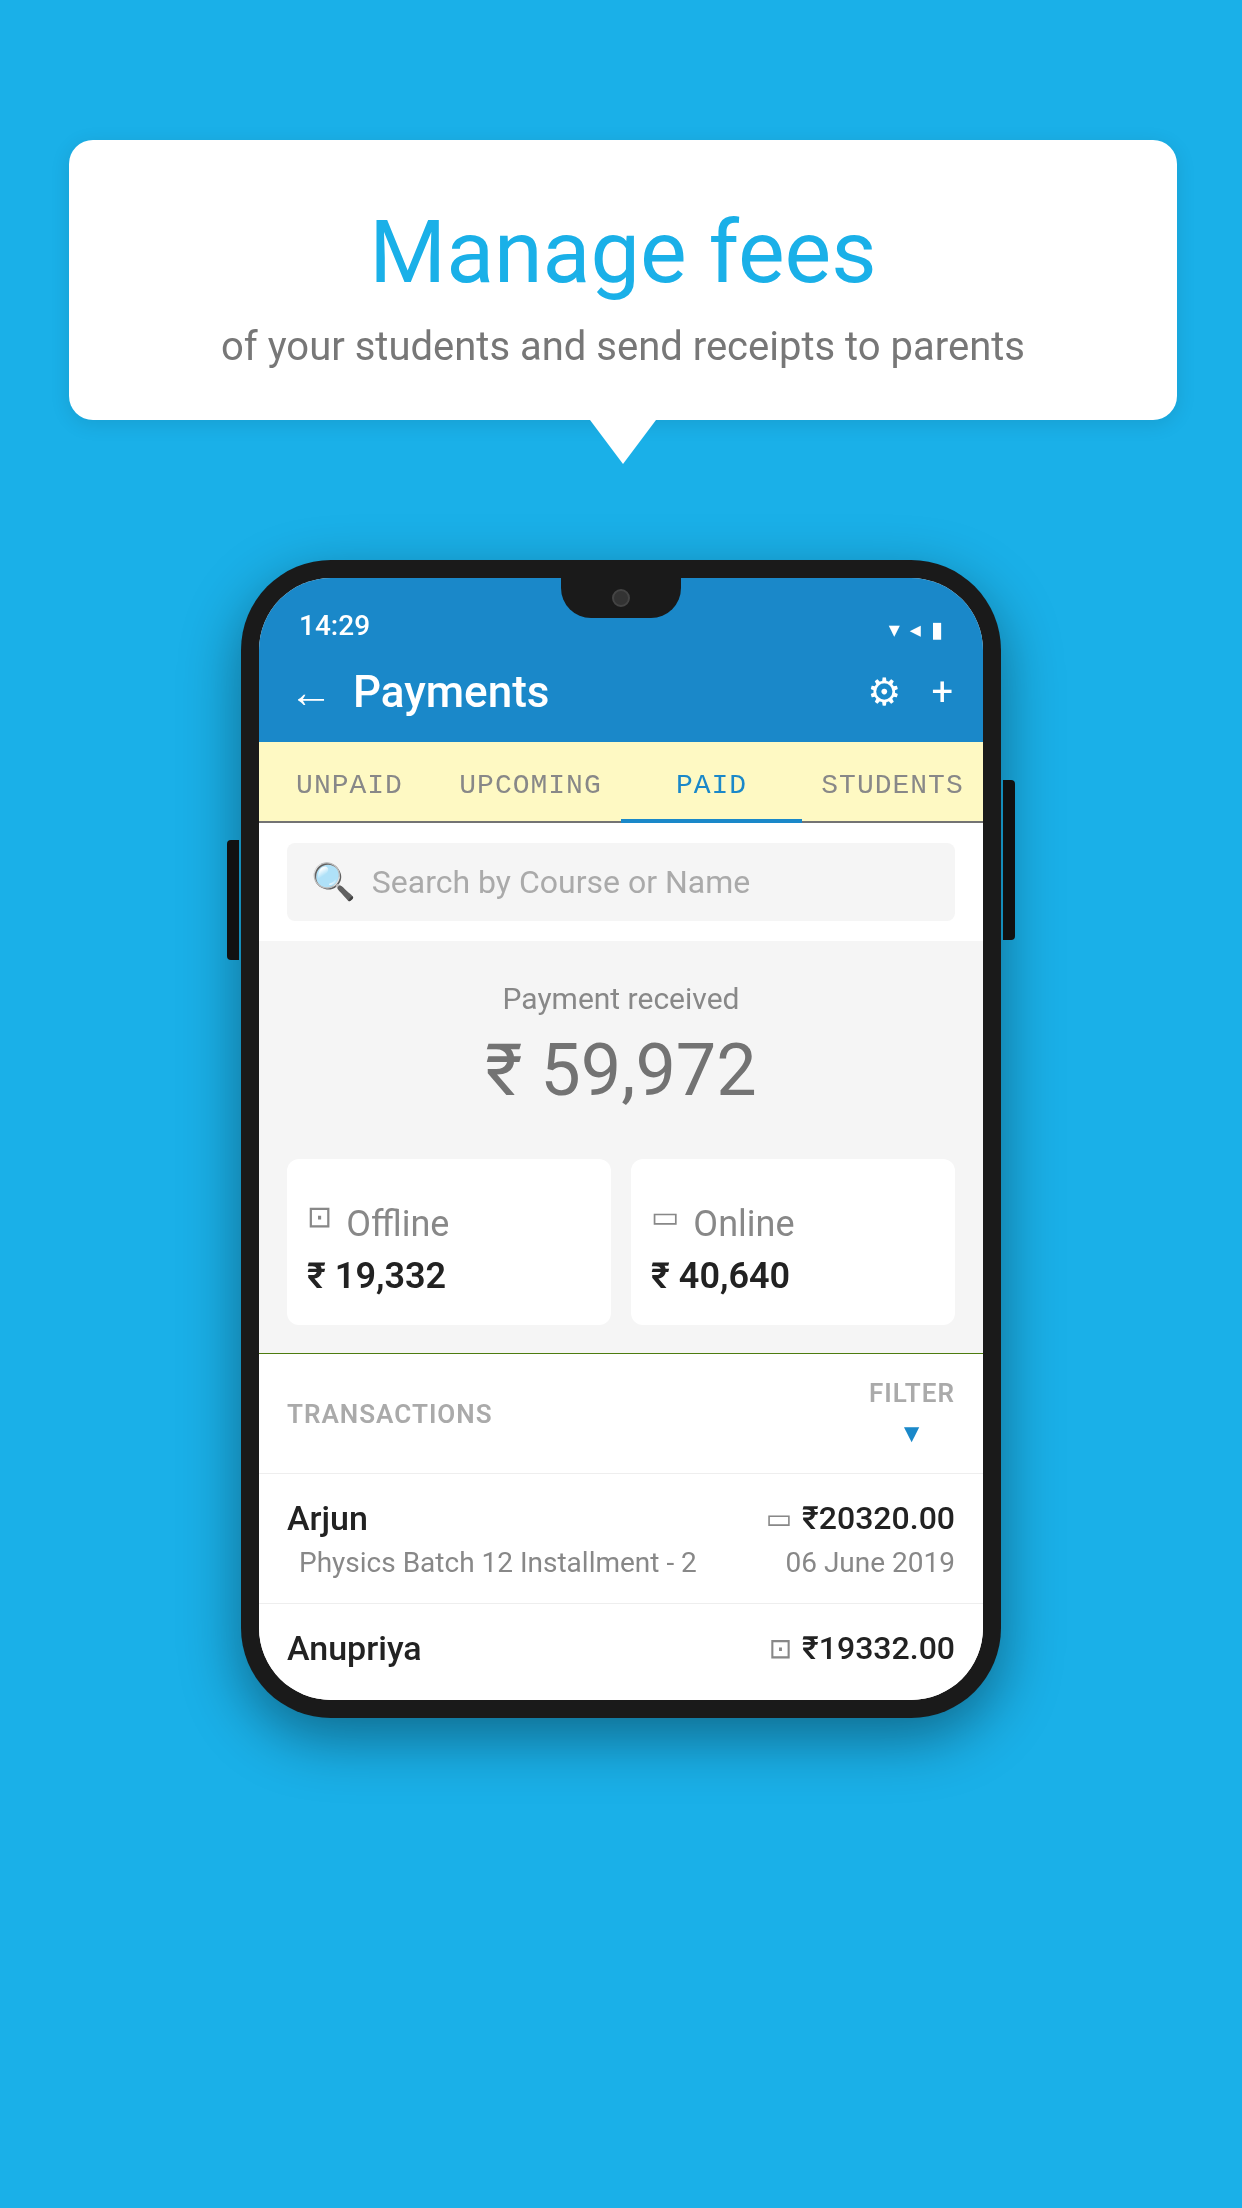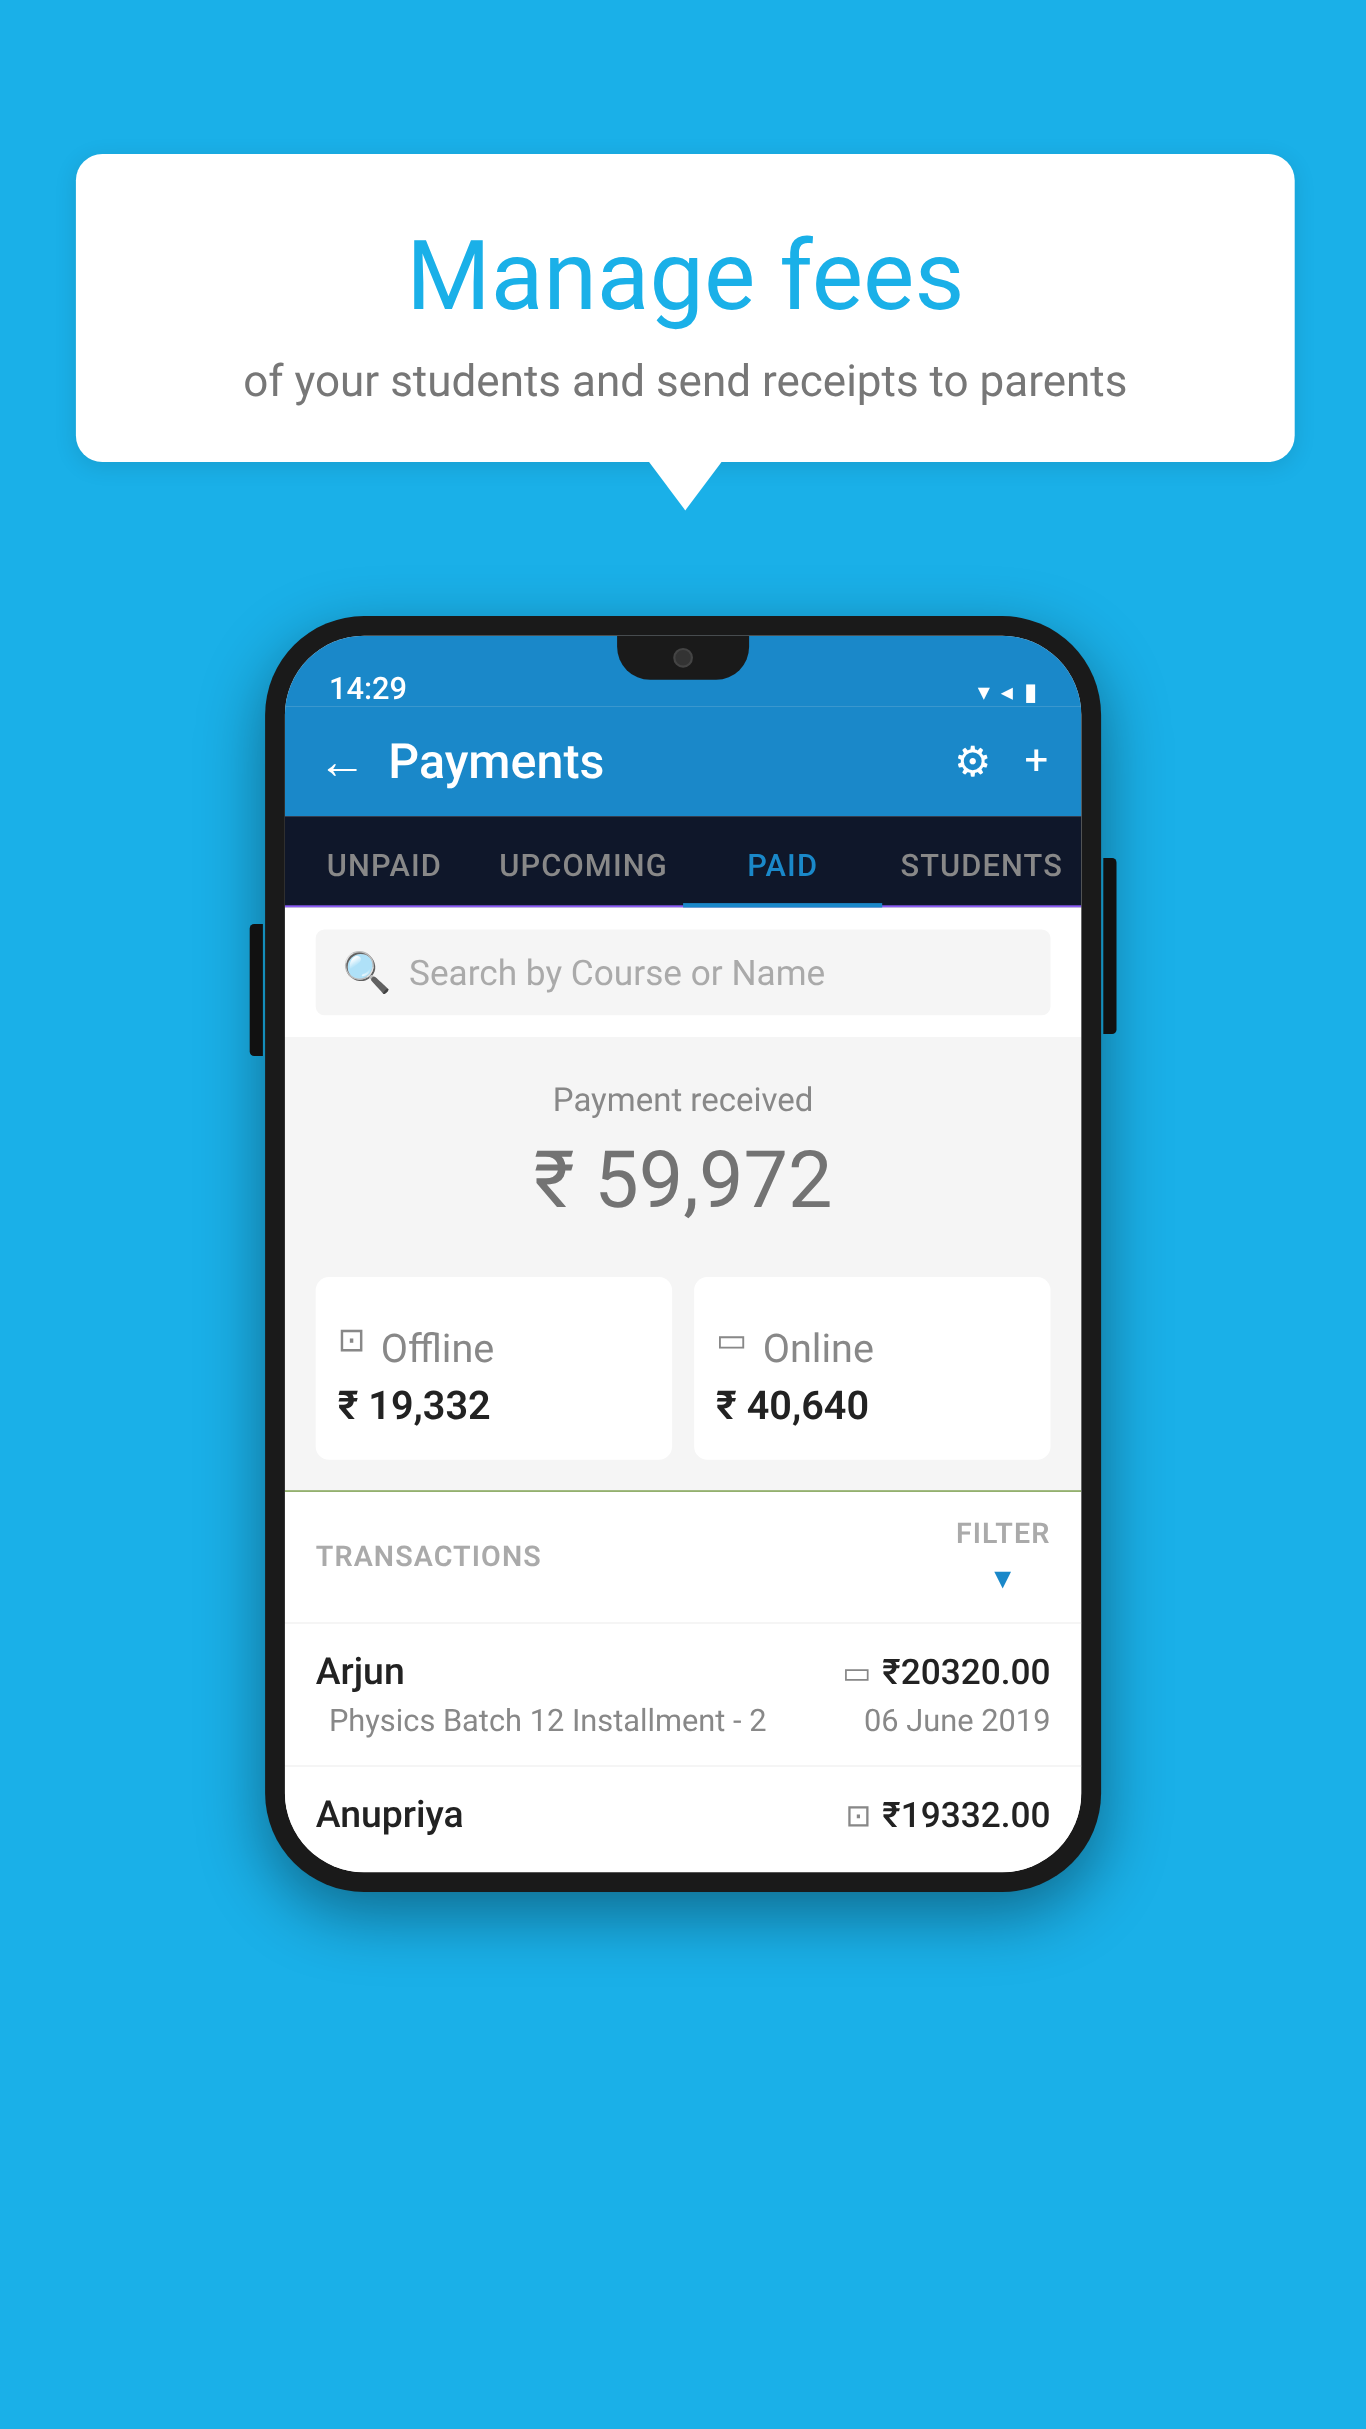--- a/index.html
+++ b/index.html
@@ -180,23 +180,24 @@
     }
 
     .app-bar-actions span {
       color: white;
       font-size: 38px;
       cursor: pointer;
     }
 
     
     .tabs {
-      background: #0f172a;
-      display: flex;
-      border-bottom: 2px solid #8b5cf6;
+      background: #fef9c3;
+      display: flex;
+      border-bottom: 2px solid #737373;
+      font-family: Liberation Mono, monospace;
     }
 
     .tab {
       flex: 1;
       text-align: center;
       padding: 28px 10px 20px;
       font-size: 28px;
       color: #888;
       font-weight: 500;
       letter-spacing: 1px;

